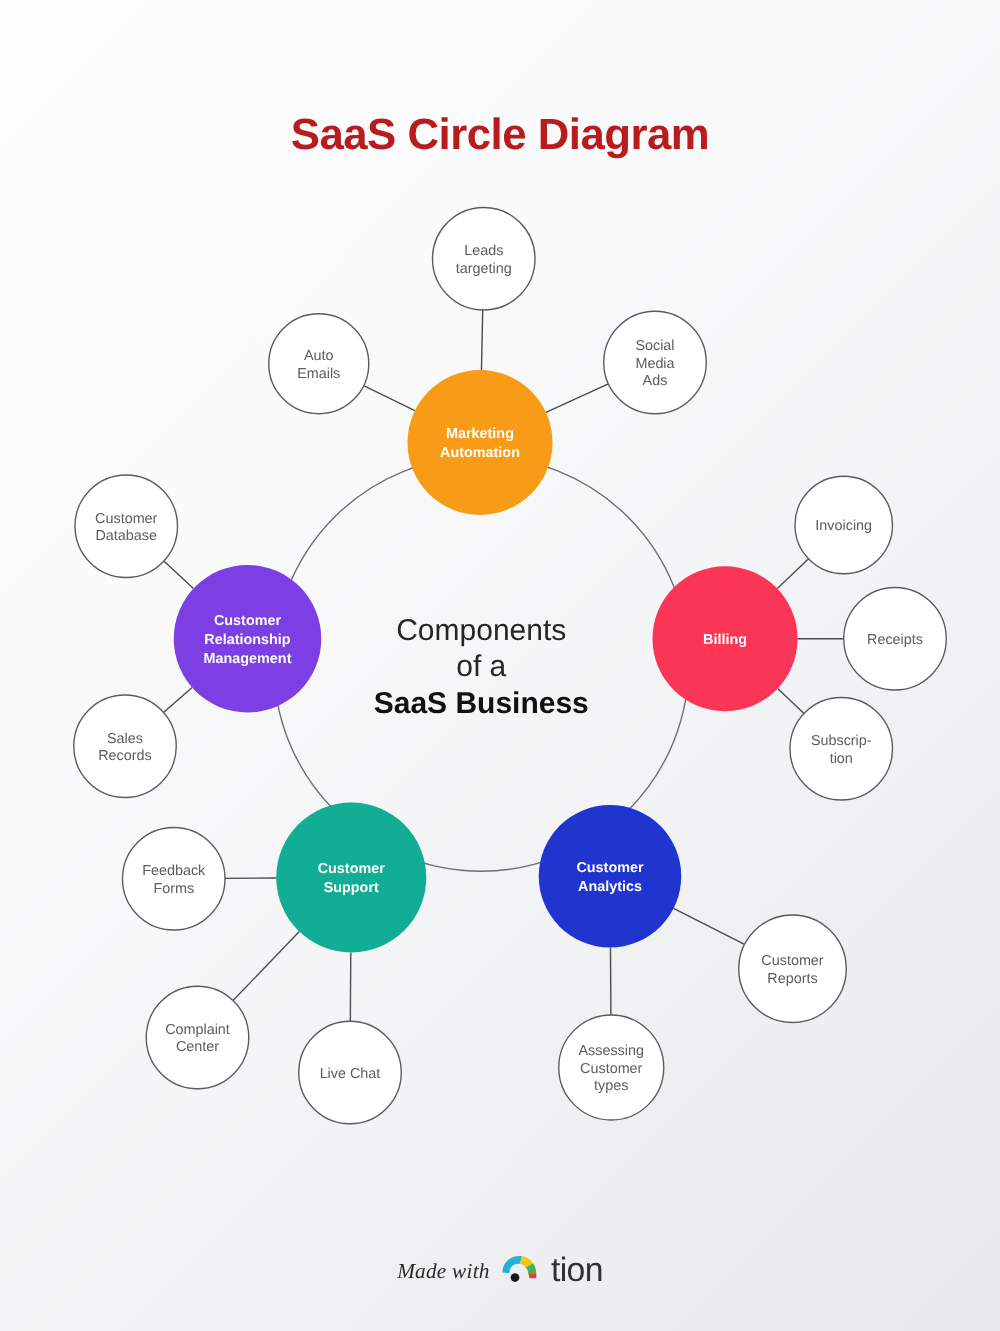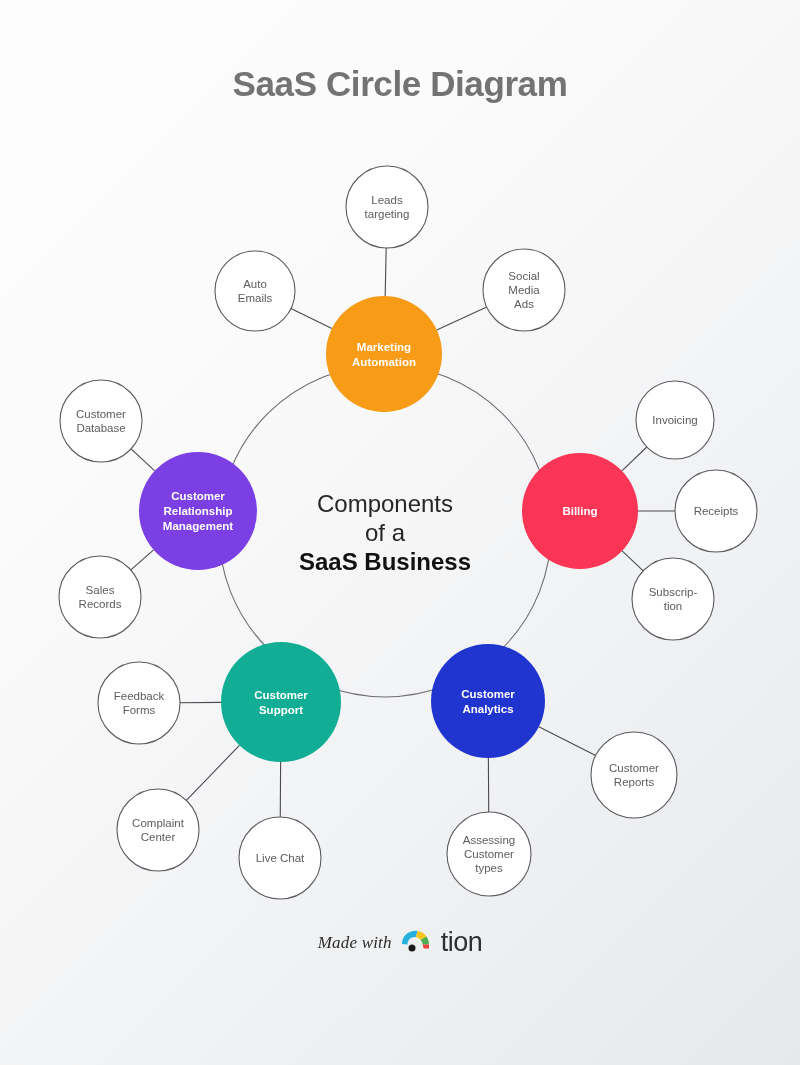--- a/index.html
+++ b/index.html
@@ -13,28 +13,28 @@
     font-family: "Liberation Sans", sans-serif;
     background: linear-gradient(135deg, #FDFDFD 0%, #FBFBFC 28%, #F2F3F4 62%, #E7E8EA 100%);
   }
   #canvas {
     position: relative;
     width: 800px;
     height: 1065px;
   }
   .page-title {
     position: absolute;
-    top: 64px;
+    top: 88px;
     left: 0;
     width: 800px;
     text-align: center;
     font-size: 35px;
     font-weight: bold;
     letter-spacing: -0.4px;
-    color: #737373;
+    color: #b91c1c;
     font-family: "Liberation Sans", sans-serif;
   }
   svg.diagram {
     position: absolute;
     top: 0;
     left: 0;
     width: 800px;
     height: 1065px;
   }
   .ring {
@@ -74,21 +74,21 @@
   .center-text-3 {
     font-family: "Liberation Sans", sans-serif;
     font-size: 24px;
     font-weight: bold;
     fill: #111111;
     text-anchor: middle;
   }
   .footer {
     position: absolute;
     left: 0;
-    top: 927px;
+    top: 1001px;
     width: 800px;
     display: flex;
     align-items: center;
     justify-content: center;
     gap: 9px;
   }
   .footer-made {
     font-family: "Liberation Serif", serif;
     font-style: italic;
     font-size: 17px;

